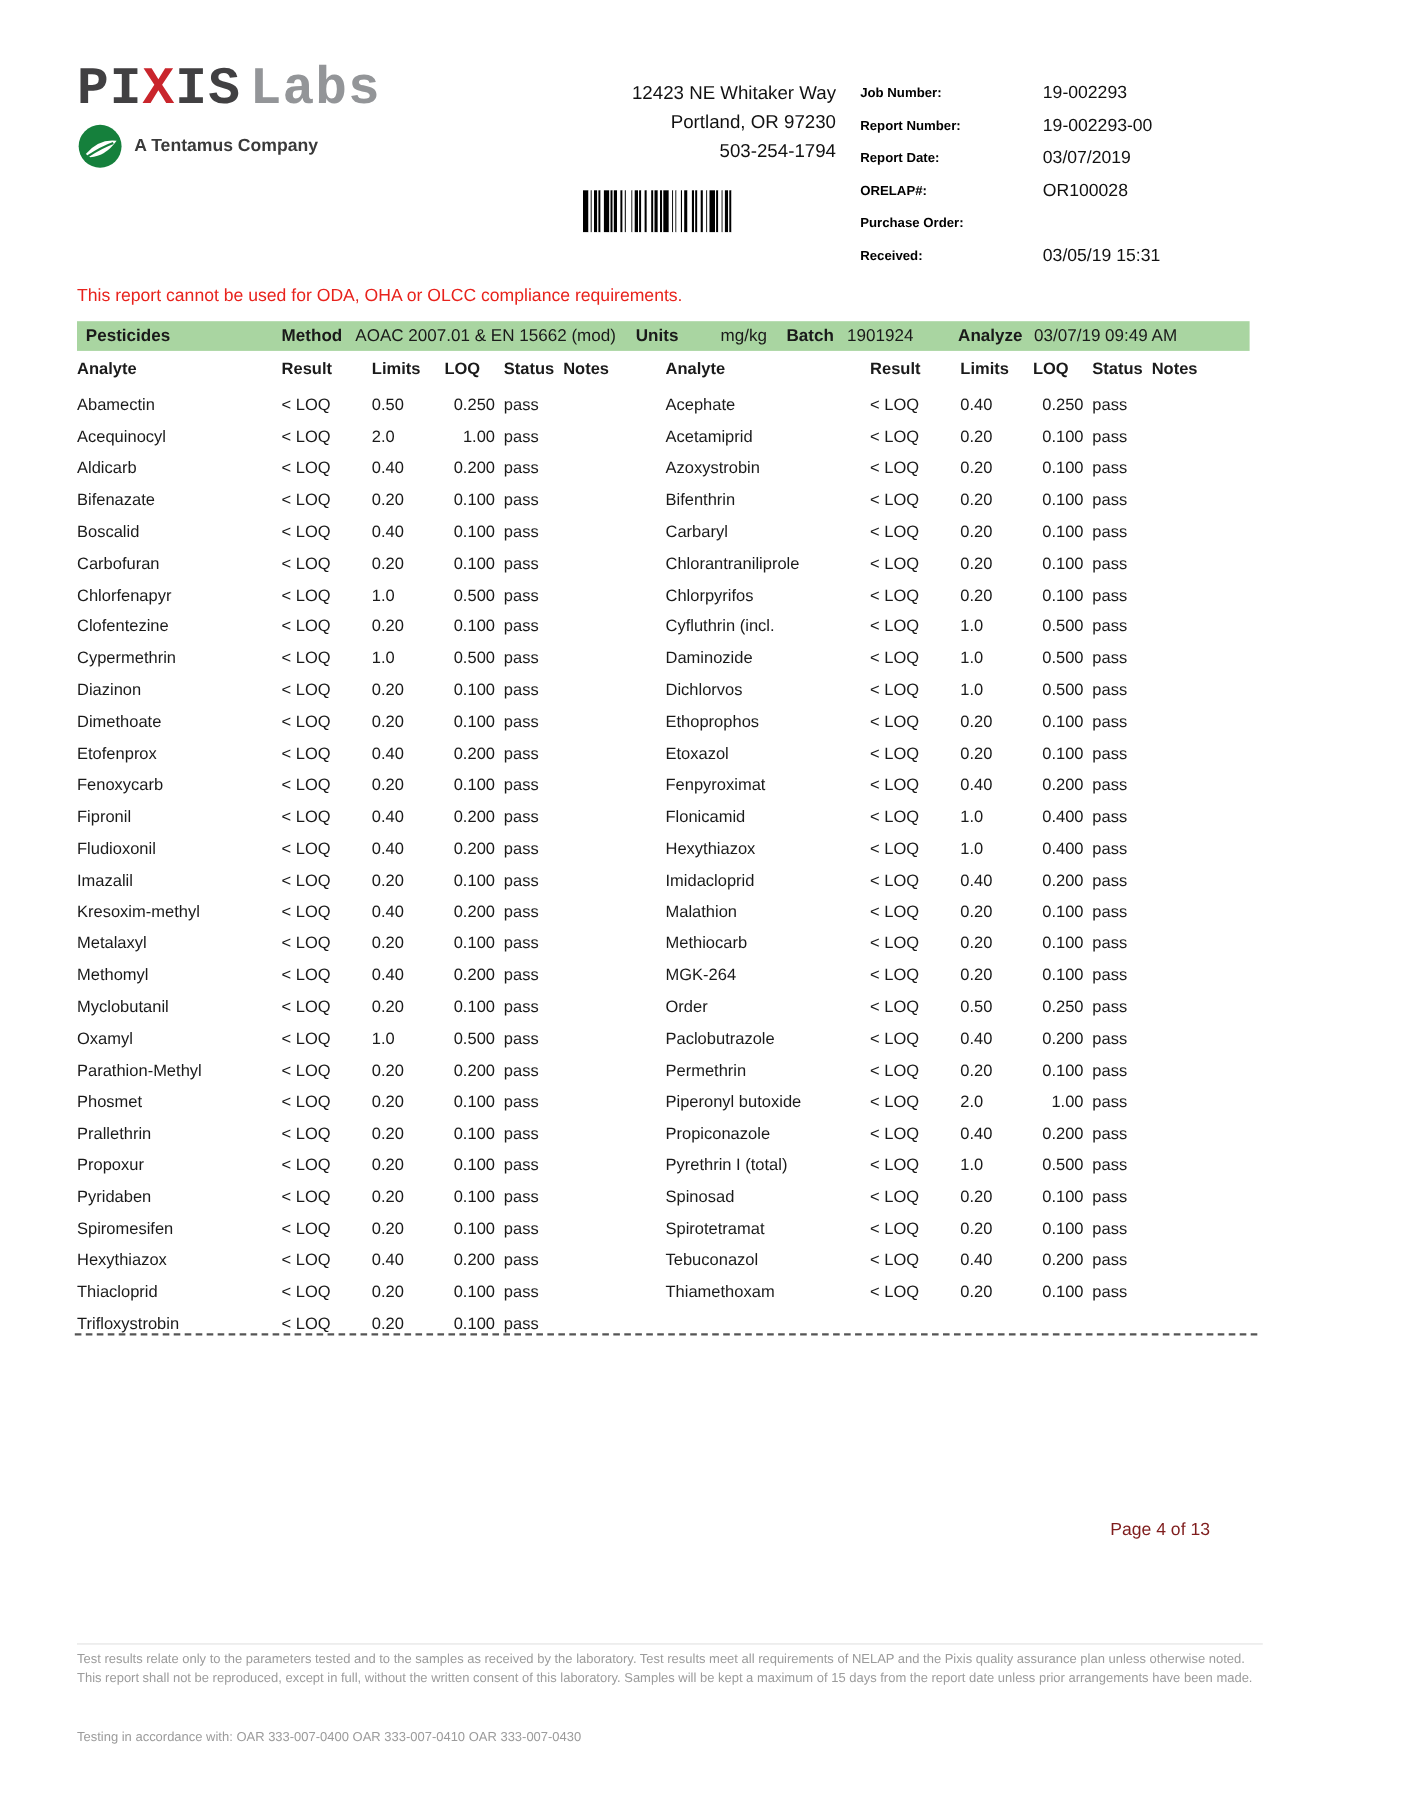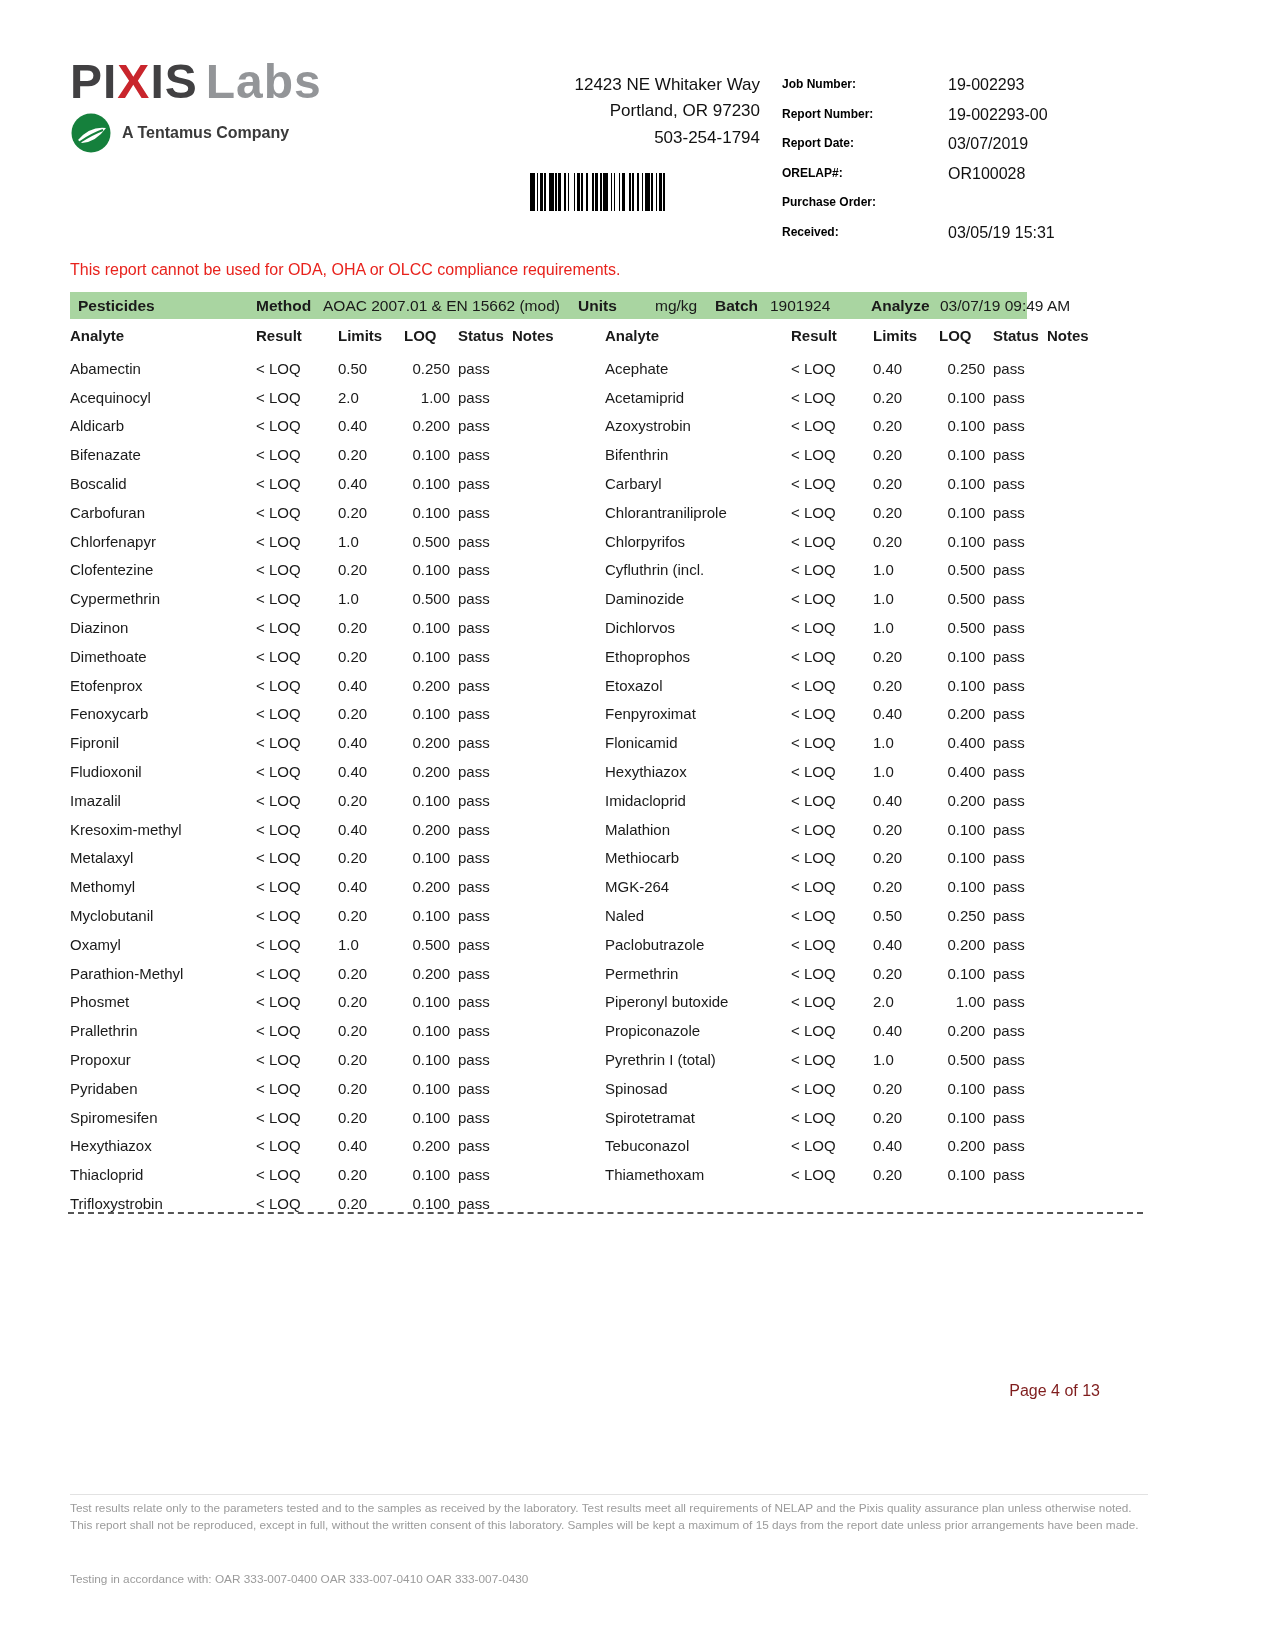--- a/index.html
+++ b/index.html
@@ -7,21 +7,21 @@
   body { font-family: "Liberation Sans", sans-serif; color: #1a1a1a; }
   .page {
     position: relative;
     width: 1275px; height: 1650px;
     background: #fff;
     overflow: hidden;
   }
 
   
   .logo-block { position: absolute; left: 70px; top: 58px; }
-  .logo-line1 { font-size: 48px; font-weight: bold; letter-spacing: 1px; line-height: 1; }
+  .logo-line1 { font-size: 48px; font-weight: bold; letter-spacing: 1px; line-height: 1; font-family: Liberation Mono, monospace; }
   .logo-pi, .logo-is { color: var(--logo-dark, #414042); }
   .logo-x { color: var(--logo-red, #c9252c); }
   .logo-labs { color: var(--logo-gray, #939598); margin-left: 8px; }
   .logo-line2 { display: flex; align-items: center; margin-top: 6px; }
   .leaf-icon { width: 42px; height: 42px; margin-right: 10px; }
   .tagline { font-size: 16px; font-weight: bold; color: #3a3a3a; }
 
   .address-block { position: absolute; left: 440px; top: 72px; width: 320px; text-align: right; }
   .address-line { font-size: 17px; line-height: 1.55; color: #111; }
   .barcode { margin: 22px auto 0 auto; height: 38px; display: flex; justify-content: center; align-items: stretch; }
@@ -30,21 +30,21 @@
   .info-block { position: absolute; left: 782px; top: 70px; width: 420px; }
   .info-row { display: flex; line-height: 29.5px; }
   .info-label { width: 166px; font-weight: bold; font-size: 12px; color: #000; }
   .info-value { font-size: 16px; color: #111; }
 
   
   .warning { position: absolute; left: 70px; top: 261px; font-size: 16px; color: var(--warning-red, #e8221c); }
 
   
   .section-bar {
-    position: absolute; left: 70px; top: 292px; width: 957px; height: 27px;
+    position: absolute; left: 70px; top: 292px; width: 1066px; height: 27px;
     background: var(--accent-green, #a9d5a1);
     font-size: 15.5px; line-height: 27px;
   }
   .section-bar span { position: absolute; white-space: nowrap; }
   .sb-title { left: 8px; font-weight: bold; }
   .sb-method-l { left: 186px; font-weight: bold; }
   .sb-method-v { left: 253px; }
   .sb-units-l  { left: 508px; font-weight: bold; }
   .sb-units-v  { left: 585px; }
   .sb-batch-l  { left: 645px; font-weight: bold; }
@@ -659,21 +659,21 @@
   <div class="trow">
     <span class="c analyte">MGK-264</span>
     <span class="c result">&lt; LOQ</span>
     <span class="c limits">0.20</span>
     <span class="c loq">0.100</span>
     <span class="c status">pass</span>
     <span class="c notes"></span>
   </div>
 
   <div class="trow">
-    <span class="c analyte">Naled</span>
+    <span class="c analyte">Order</span>
     <span class="c result">&lt; LOQ</span>
     <span class="c limits">0.50</span>
     <span class="c loq">0.250</span>
     <span class="c status">pass</span>
     <span class="c notes"></span>
   </div>
 
   <div class="trow">
     <span class="c analyte">Paclobutrazole</span>
     <span class="c result">&lt; LOQ</span>

